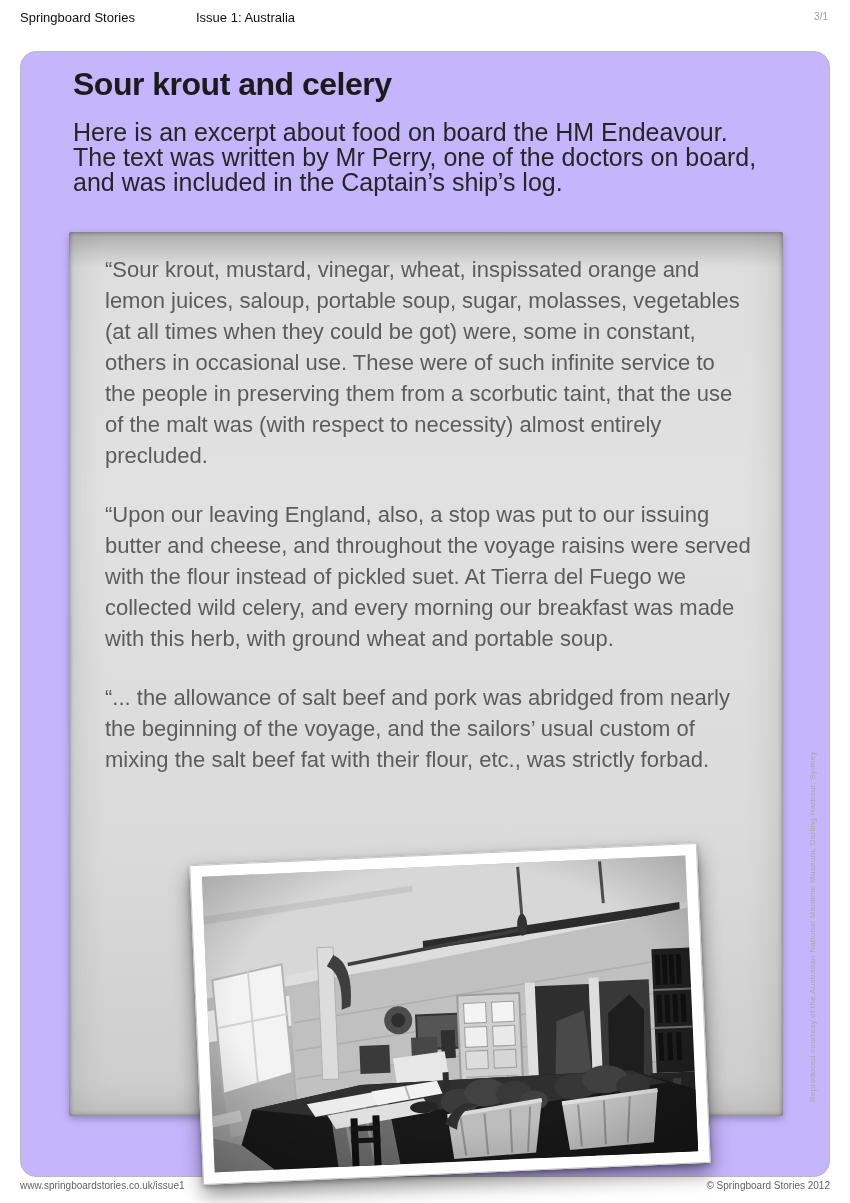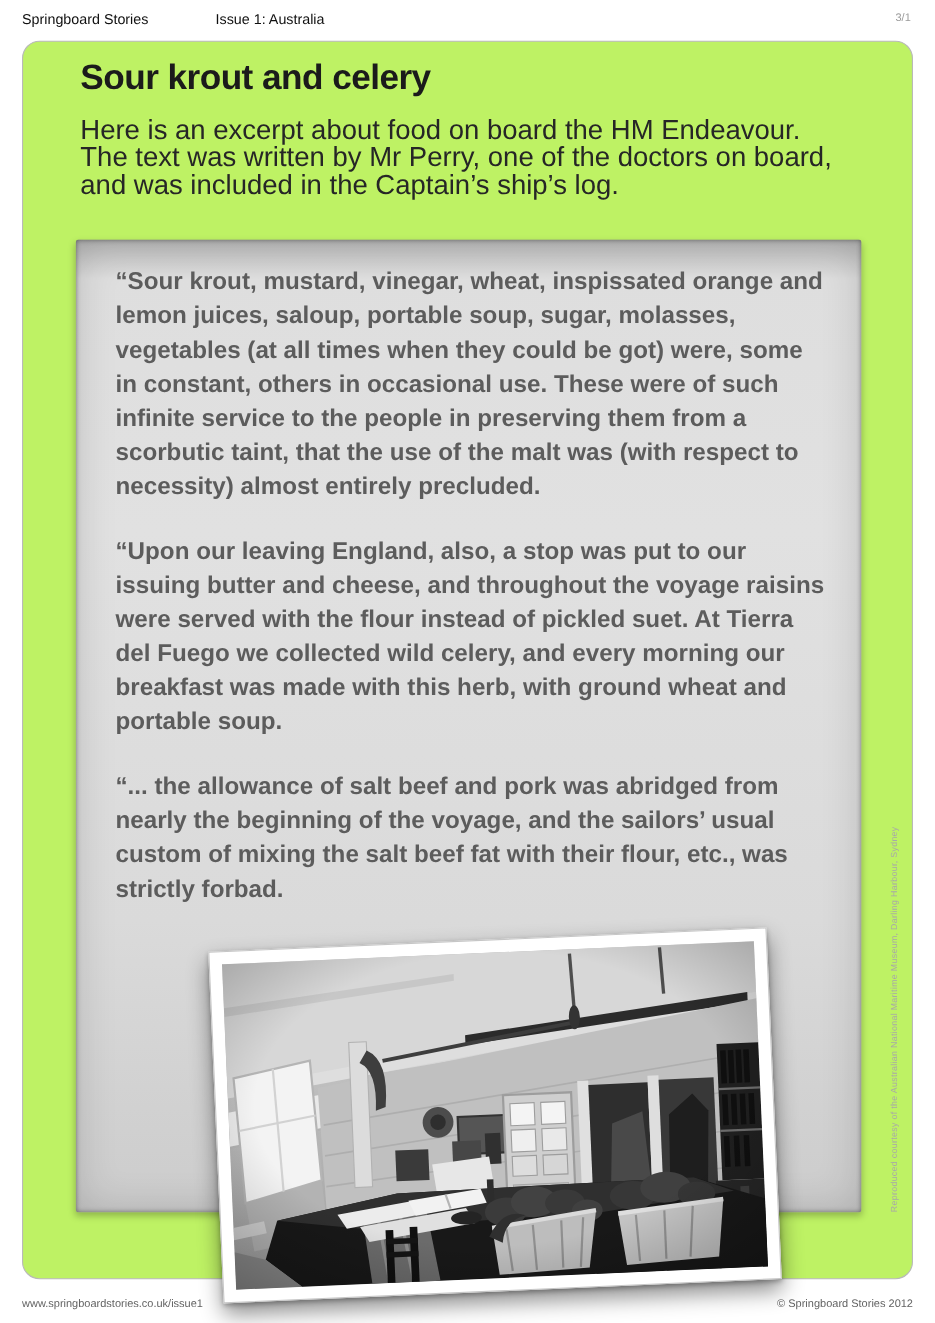--- a/index.html
+++ b/index.html
@@ -8,40 +8,39 @@
     font-family:"Liberation Sans", sans-serif;overflow:hidden;
   }
   
   .top-header{position:absolute;left:0;top:0;width:850px;height:40px;}
   .brand{position:absolute;left:20px;top:10px;font-size:13px;font-weight:normal;color:#101010;}
   .issue{position:absolute;left:196px;top:10px;font-size:13px;font-weight:normal;color:#101010;}
   .page-indicator{position:absolute;right:22px;top:11px;font-size:10px;color:#9b9b9b;}
 
   
   .main-box{
-    position:absolute;left:20px;top:37px;width:808px;height:1124px;
-    border:1.5px solid #b9b9b9;border-radius:16px;background:#bef264;
+    position:absolute;left:20px;top:51px;width:808px;height:1124px;
+    border:1.5px solid #b9b9b9;border-radius:16px;background:#c4b5fd;
   }
   .article-title{
     position:absolute;left:52px;top:14px;margin:0;
     font-size:32px;font-weight:bold;letter-spacing:-0.5px;color:#1b1b1b;
   }
   .article-intro{
     position:absolute;left:52px;top:68px;width:704px;margin:0;
     font-size:25px;line-height:25px;color:#262626;
   }
 
   
   .quote-box{
     position:absolute;left:48px;top:180px;width:714px;height:884px;
     background:linear-gradient(180deg,#b9b9b9 0%,#dedede 4%,#e1e1e1 30%,#dadada 70%,#cccccc 100%);
     box-shadow:inset 0 0 5px rgba(0,0,0,0.45), inset 0 0 38px rgba(0,0,0,0.16),
                0 3px 7px rgba(0,0,0,0.25);
     border-radius:2px;
-    font-weight:bold;
   }
   .quote-text{
     position:absolute;left:36px;top:22px;width:646px;
     font-size:22px;line-height:31px;color:#5c5c5c;
   }
   .quote-text p{margin:0 0 28px 0;}
 
   
   .photo{
     position:absolute;left:196px;top:854px;width:484px;height:296px;

